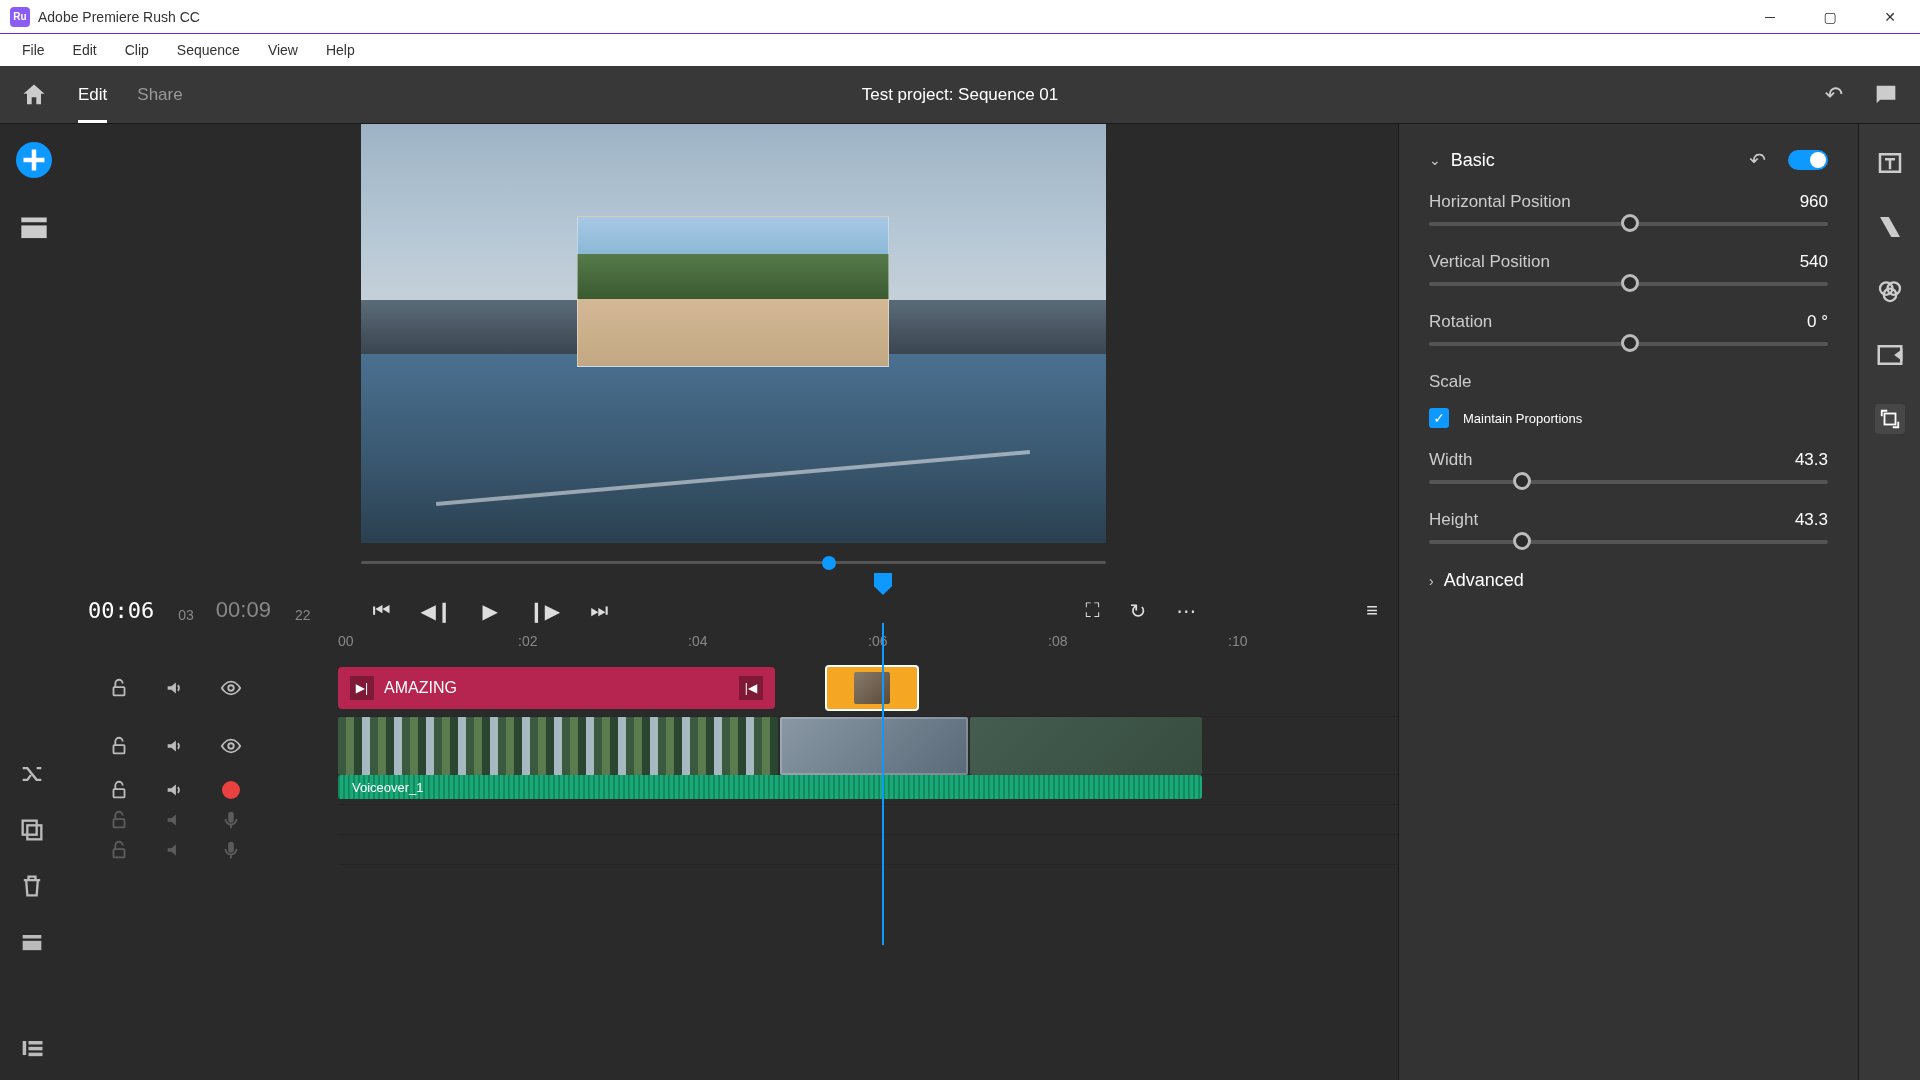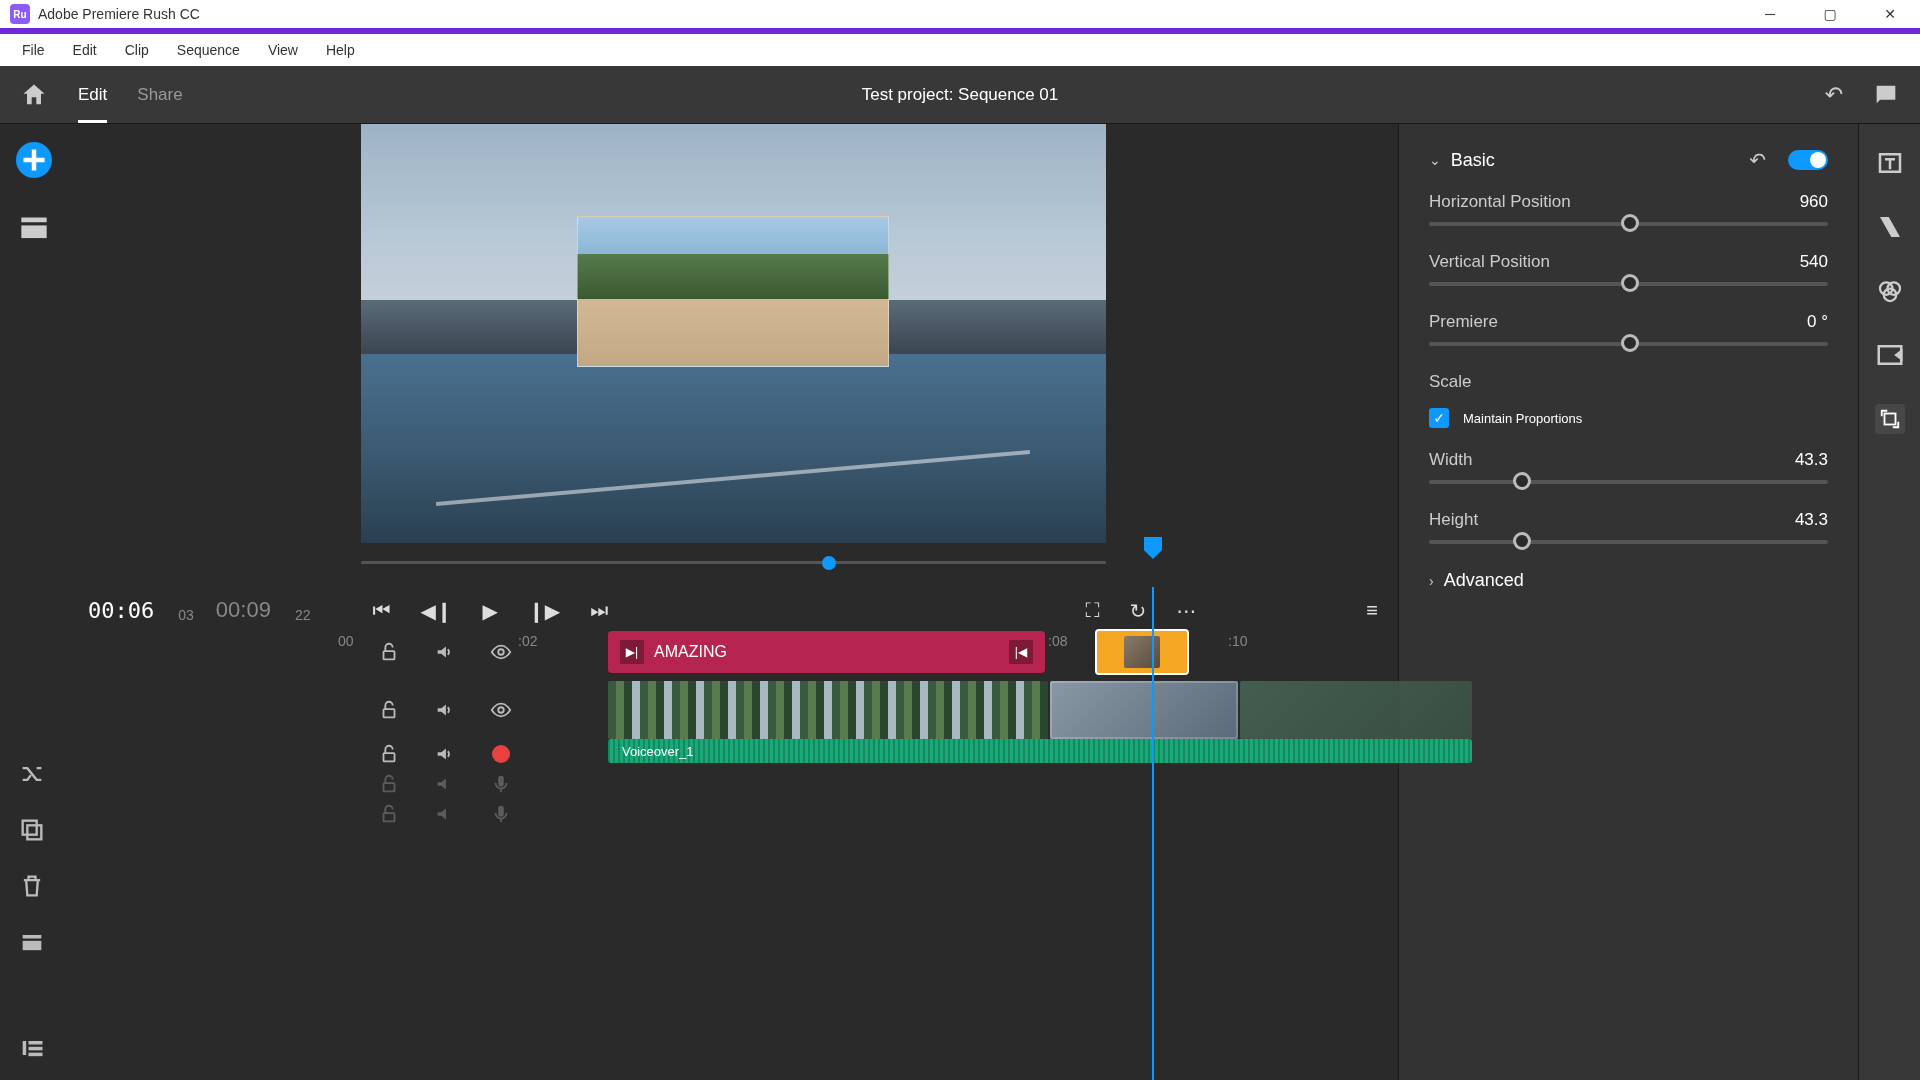--- a/index.html
+++ b/index.html
@@ -1,17 +1,17 @@
 <!DOCTYPE html>
 <html><head>
 <meta charset="utf-8">
 <style>
 * { margin: 0; padding: 0; box-sizing: border-box; font-family: -apple-system, BlinkMacSystemFont, 'Segoe UI', sans-serif; user-select: none; }
 body { width: 1920px; height: 1080px; background: #fff; overflow: hidden; transform-origin: top left; }
-.titlebar { height: 34px; background: #fff; display: flex; align-items: center; padding-left: 10px; border-bottom: 6px solid #6d28d9; }
+.titlebar { height: 34px; background: #fff; display: flex; align-items: center; padding-left: 10px; border-bottom: 1px solid #6d28d9; }
 .titlebar-icon { width: 20px; height: 20px; background: #8b5cf6; border-radius: 4px; display: flex; align-items: center; justify-content: center; color: white; font-size: 10px; font-weight: bold; margin-right: 8px; }
 .titlebar-text { font-size: 14px; color: #333; }
 .win-controls { margin-left: auto; display: flex; }
 .win-btn { width: 60px; height: 34px; display: flex; align-items: center; justify-content: center; color: #333; font-size: 14px; cursor: pointer; }
 .menubar { height: 32px; background: #fff; display: flex; align-items: center; padding-left: 8px; }
 .menu-item { padding: 6px 14px; font-size: 14px; color: #333; cursor: pointer; }
 .app { height: calc(100% - 66px); display: flex; flex-direction: column; background: #2a2a2a; }
 .topbar { height: 58px; background: #383838; display: flex; align-items: center; padding: 0 20px; border-bottom: 1px solid #1a1a1a; }
 .home-icon { width: 28px; height: 28px; display: flex; align-items: center; justify-content: center; color: #ccc; cursor: pointer; margin-right: 30px; }
 .mode-tabs { display: flex; gap: 30px; }
@@ -34,21 +34,21 @@
 .playhead-track { height: 3px; background: #555; border-radius: 2px; position: relative; top: 8px; }
 .playhead-dot { width: 14px; height: 14px; background: #0d99ff; border-radius: 50%; position: absolute; left: 62%; top: 3px; }
 .transport { height: 50px; display: flex; align-items: flex-end; padding: 0 20px; gap: 12px; }
 .time { font-size: 22px; font-family: 'SF Mono', monospace; color: #fff; }
 .time-sub { font-size: 14px; color: #888; margin-left: 12px; }
 .time-dur { font-size: 22px; color: #888; margin-left: 10px; }
 .transport-controls { display: flex; gap: 30px; margin-left: 50px; }
 .transport-btn { color: #ddd; cursor: pointer; font-size: 20px; }
 .transport-right { margin-left: auto; display: flex; gap: 30px; }
 .tool-left { color: #bbb; cursor: pointer; width: 28px; height: 28px; display: flex; align-items: center; justify-content: center; font-size: 20px; }
-.timeline-content { flex: 1; display: flex; flex-direction: row; }
+.timeline-content { flex: 1; display: flex; flex-direction: column; }
 .ruler { height: 36px; display: flex; align-items: center; color: #888; font-size: 14px; position: relative; padding-left: 270px; }
 .ruler-tick { position: absolute; }
 .tracks-wrap { display: flex; }
 .track-toggles { width: 270px; }
 .track-row-toggles { height: 58px; display: flex; align-items: center; gap: 34px; padding-left: 40px; color: #bbb; }
 .track-row-toggles.audio { height: 30px; }
 .toggle-icon { width: 22px; height: 22px; display: flex; align-items: center; justify-content: center; cursor: pointer; font-size: 18px; }
 .rec-dot { width: 18px; height: 18px; background: #e94040; border-radius: 50%; }
 .tracks-clips { flex: 1; position: relative; }
 .track-row { height: 58px; position: relative; border-bottom: 1px solid rgba(0,0,0,.1); }
@@ -344,21 +344,21 @@
         <div class="prop-row">
           <span class="prop-label">Vertical Position</span>
           <span class="prop-value">540</span>
         </div>
         <div class="slider">
             <div class="slider-thumb" style="left:48%"></div>
           </div>
       </div>
       <div class="prop">
         <div class="prop-row">
-          <span class="prop-label">Premiere</span>
+          <span class="prop-label">Rotation</span>
           <span class="prop-value">0 °</span>
         </div>
         <div class="slider">
             <div class="slider-thumb" style="left:48%"></div>
           </div>
       </div>
 
       <div class="subsection">Scale</div>
       <div class="checkbox-row">
         <div class="checkbox">✓</div>

